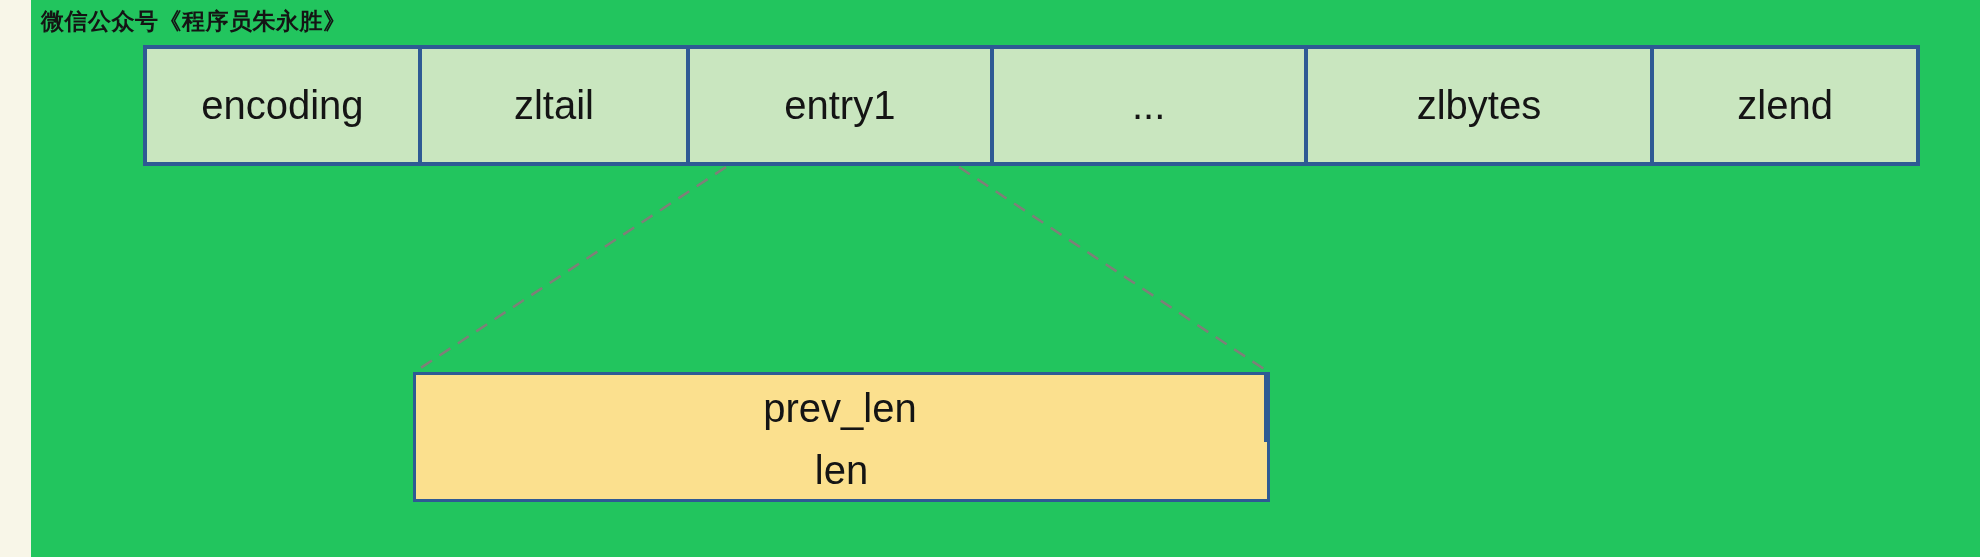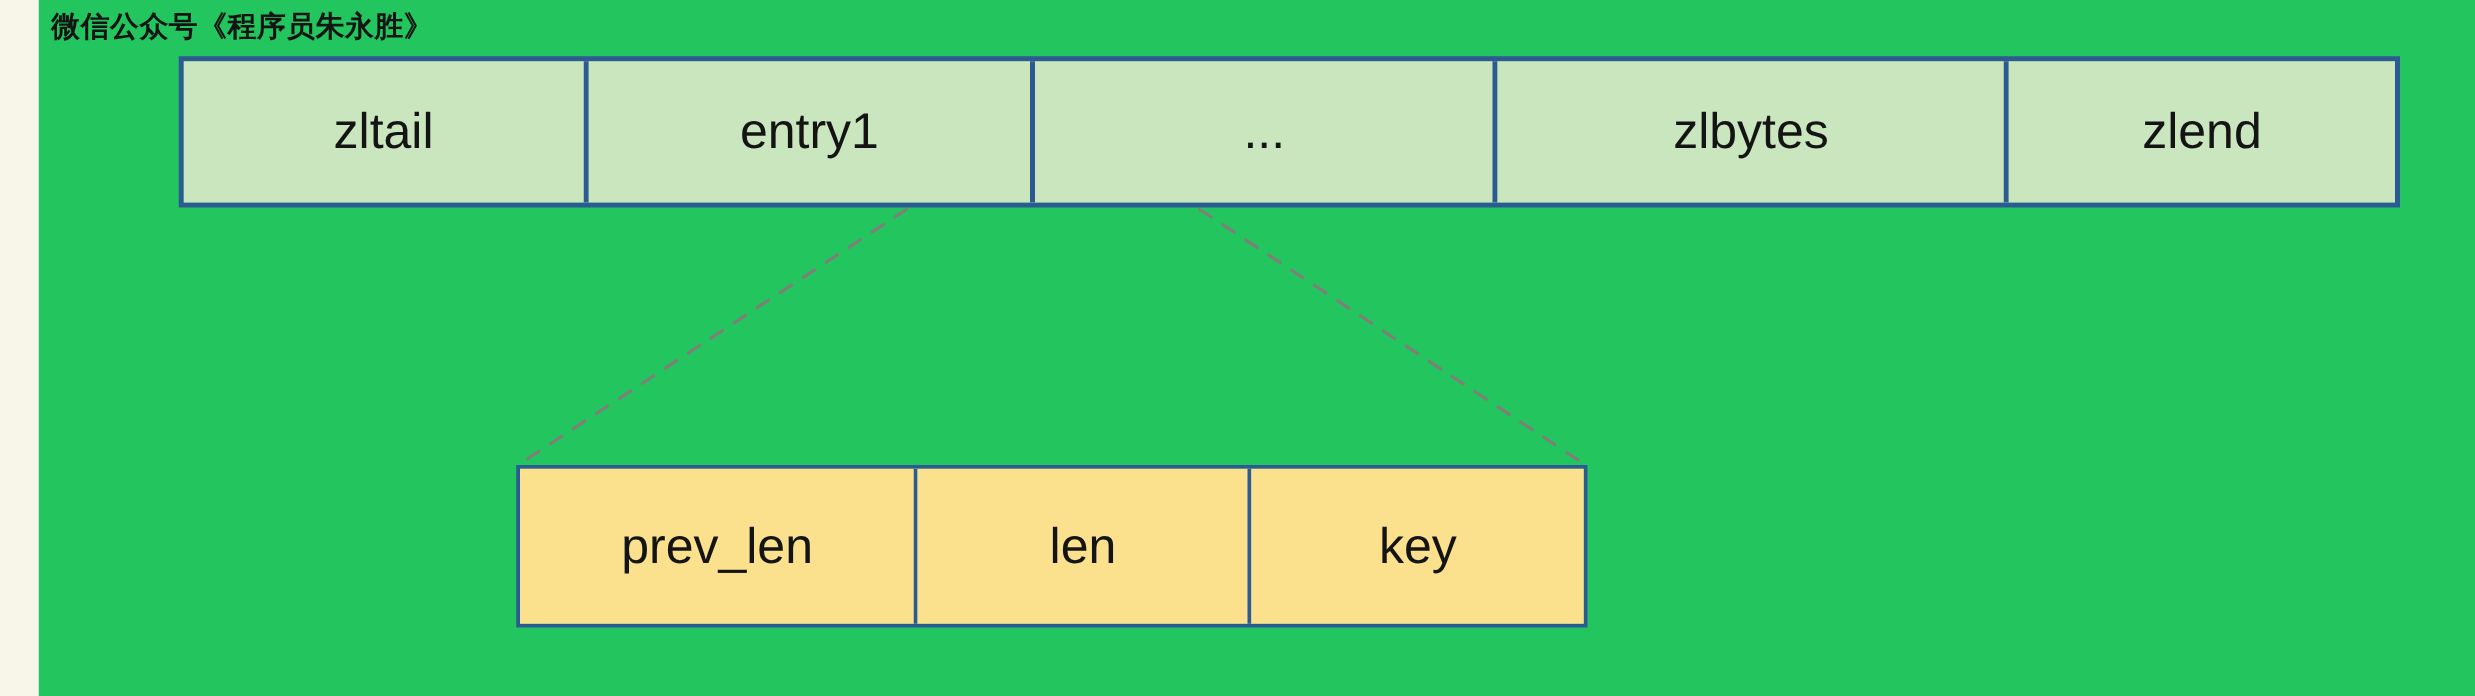--- a/index.html
+++ b/index.html
@@ -48,20 +48,21 @@
     width: 1777px;
     height: 121px;
     border: 4px solid #2E5A94;
   }
   .detail-row {
     left: 382px;
     top: 372px;
     width: 857px;
     height: 130px;
     border: 3px solid #2E5A94;
+    flex-direction: column;
   }
   .cell {
     display: flex;
     align-items: center;
     justify-content: center;
     box-sizing: border-box;
     font-size: 40px;
     color: #141414;
     white-space: nowrap;
     overflow: hidden;
@@ -84,26 +85,26 @@
 <div class="stage">
 
   <div class="watermark">微信公众号《程序员朱永胜》</div>
 
   <svg class="connectors" width="1980" height="557" viewBox="0 0 1980 557">
     <line x1="695" y1="167" x2="385" y2="371"></line>
     <line x1="928" y1="167" x2="1236" y2="371"></line>
   </svg>
 
   <div class="row top-row">
-    <div class="cell" style="flex:207 0 0">zltail</div>
+    <div class="cell" style="flex:207 0 0">encoding</div>
+    <div class="cell" style="flex:202 0 0">zltail</div>
     <div class="cell" style="flex:229 0 0">entry1</div>
     <div class="cell" style="flex:237 0 0">...</div>
     <div class="cell" style="flex:262 0 0">zlbytes</div>
     <div class="cell" style="flex:200 0 0">zlend</div>
   </div>
 
   <div class="row detail-row">
     <div class="cell" style="flex:228 0 0">prev_len</div>
     <div class="cell" style="flex:191 0 0">len</div>
-    <div class="cell" style="flex:192 0 0">key</div>
   </div>
 
 </div>
 
 </body></html>

